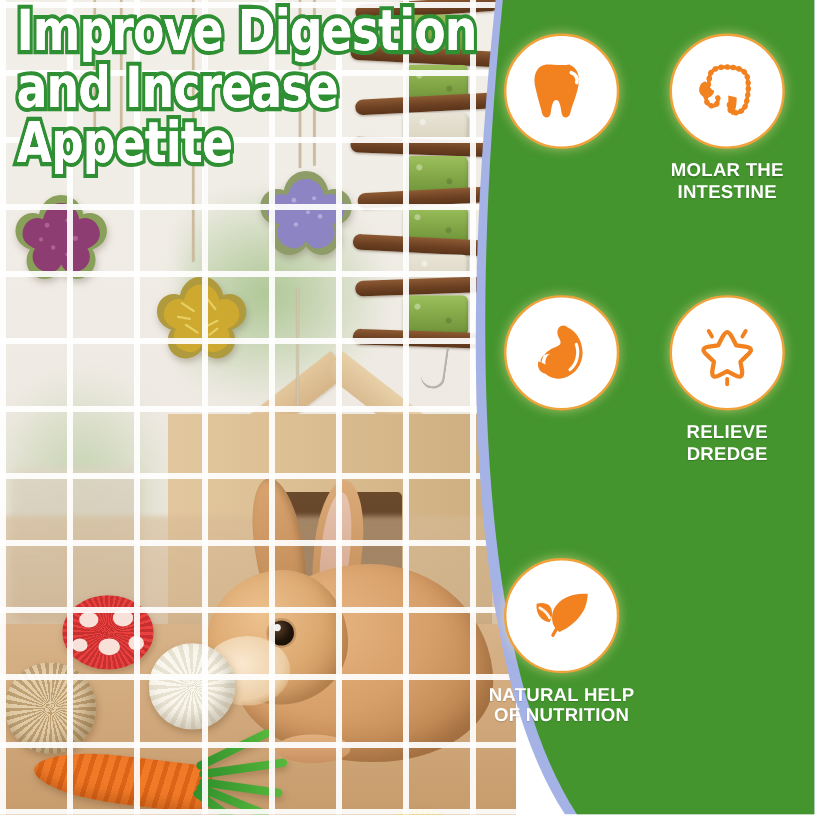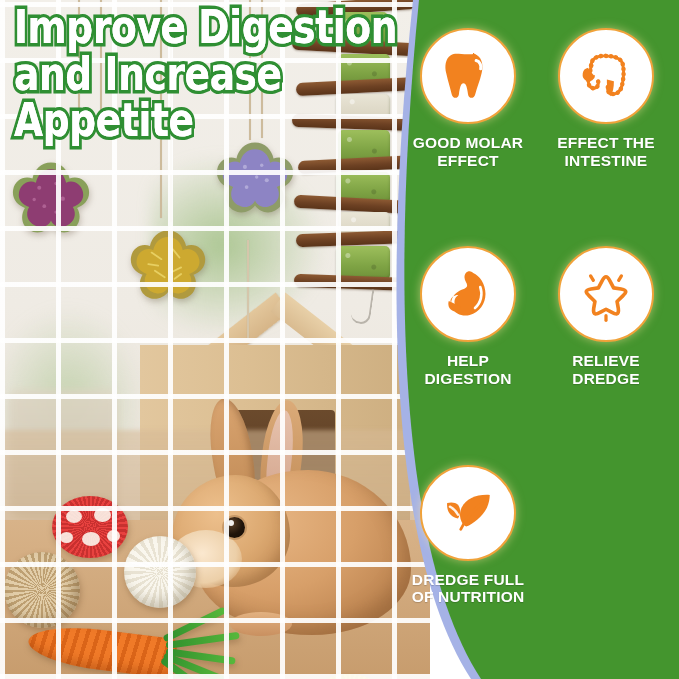--- a/index.html
+++ b/index.html
@@ -436,22 +436,20 @@
         <span>
           <svg width="58" height="58" viewBox="0 0 64 64" aria-hidden="true">
             <path d="M32 8 C22 8 18 6 13 9 C7 13 6 21 8 29 C10 38 12 44 14 52
                      C15 57 21 58 22 52 C23 45 24 40 27 40 C30 40 31 45 32 52
                      C33 58 39 57 40 52 C42 44 45 38 47 29 C49 21 48 13 42 9
                      C37 6 42 8 32 8 Z" fill="#f2821f"></path>
             <path d="M41 15 C45 16 47 20 46 24" stroke="#ffffff" stroke-width="3.4" fill="none" stroke-linecap="round"></path>
           </svg>
         </span>
       </div>
-      <div class="cap">GOOD MOLAR
-EFFECT</div>
     </div>
 
     <div class="cell">
       <div class="circle">
         <span>
           <svg width="56" height="56" viewBox="0 0 64 64" aria-hidden="true">
             <g fill="none" stroke="#f2821f" stroke-width="5.2" stroke-linecap="round" stroke-linejoin="round" stroke-dasharray="0.1 5.6">
               <path d="M15 20 C15 12 22 9 30 9 C40 9 49 11 51 18
                        C53 26 52 36 50 44 C48 51 42 54 37 52
                        C33 50 33 44 36 42"></path>
@@ -461,41 +459,39 @@
             <path d="M15 20 C15 12 22 9 30 9 C40 9 49 11 51 18
                      C53 26 52 36 50 44 C48 51 42 54 37 52
                      C33 50 33 44 36 42" fill="none" stroke="#f2821f" stroke-width="3.4" stroke-linecap="round" stroke-linejoin="round"></path>
             <path d="M15 20 C14 27 13 31 12 36 C11 42 14 46 18 46
                      C22 46 24 42 23 38" fill="none" stroke="#f2821f" stroke-width="3.4" stroke-linecap="round"></path>
             <path d="M12 24 C6 25 5 33 10 36 C14 38 18 35 18 31" fill="#f2821f" stroke="#f2821f" stroke-width="3"></path>
             <path d="M33 36 C33 48 34 52 37 55 C40 51 41 45 41 38 Z" fill="#f2821f"></path>
           </svg>
         </span>
       </div>
-      <div class="cap">EFFECT THE
+      <div class="cap">MOLAR THE
 INTESTINE</div>
     </div>
 
 
     <div class="cell">
       <div class="circle">
         <span>
           <svg width="56" height="56" viewBox="0 0 64 64" aria-hidden="true">
             <path d="M34 6 C30 6 28 9 28 13 C28 17 31 19 31 22
                      C31 26 26 26 21 29 C14 33 11 41 14 48
                      C17 55 26 58 34 56 C45 53 52 43 52 32
                      C52 20 45 11 38 8 C36.5 6.8 35.2 6 34 6 Z
                      M21 33 C16 36 15 43 19 47 C16 47 12 44 12 40 C12 36 16 33 21 33 Z" fill="#f2821f"></path>
             <path d="M10 40 C8 46 12 52 18 52 C22 52 24 49 23 46" fill="#f2821f"></path>
             <path d="M46 24 C49 32 47 42 40 48" fill="none" stroke="#ffffff" stroke-width="3" stroke-linecap="round"></path>
           </svg>
         </span>
       </div>
-      <div class="cap">HELP
-DIGESTION</div>
     </div>
 
     <div class="cell">
       <div class="circle">
         <span>
           <svg width="58" height="58" viewBox="0 0 64 64" aria-hidden="true">
             <path d="M32 13 C33.5 13 34.6 14.3 36.6 18 L40.4 25.2 L48.6 26.4
                      C52.6 27 53.8 28.1 53.8 29.6 C53.8 31 52.7 32 50 34.6
                      L44.2 40.2 L45.6 48.2 C46.2 52.2 45.3 53.4 43.9 53.9
                      C42.6 54.4 41.3 53.8 38 52 L32 48.8 L26 52
@@ -521,21 +517,21 @@
           <svg width="58" height="58" viewBox="0 0 64 64" aria-hidden="true">
             <path d="M56 12 C42 11 30 16 25 26 C21 34 24 44 30 47
                      C38 44 48 36 53 26 C55 21 56 16 56 12 Z" fill="#f2821f"></path>
             <path d="M9 21 C8 30 13 37 21 38 C24 33 24 27 21 23
                      C18 20 13 20 9 21 Z" fill="#f2821f"></path>
             <path d="M48 21 C38 28 30 38 24 50" fill="none" stroke="#f2821f" stroke-width="3" stroke-linecap="round"></path>
             <path d="M12 25 C16 27 19 30 21 34" fill="none" stroke="#ffffff" stroke-width="2.6" stroke-linecap="round" opacity=".9"></path>
           </svg>
         </span>
       </div>
-      <div class="cap">DREDGE FULL
+      <div class="cap">NATURAL HELP
 OF NUTRITION</div>
     </div>
   </div>
 
   <div id="headline">Improve Digestion
 and Increase Appetite</div>
   <div id="headline-fill">Improve Digestion
 and Increase Appetite</div>
 
 </div>

